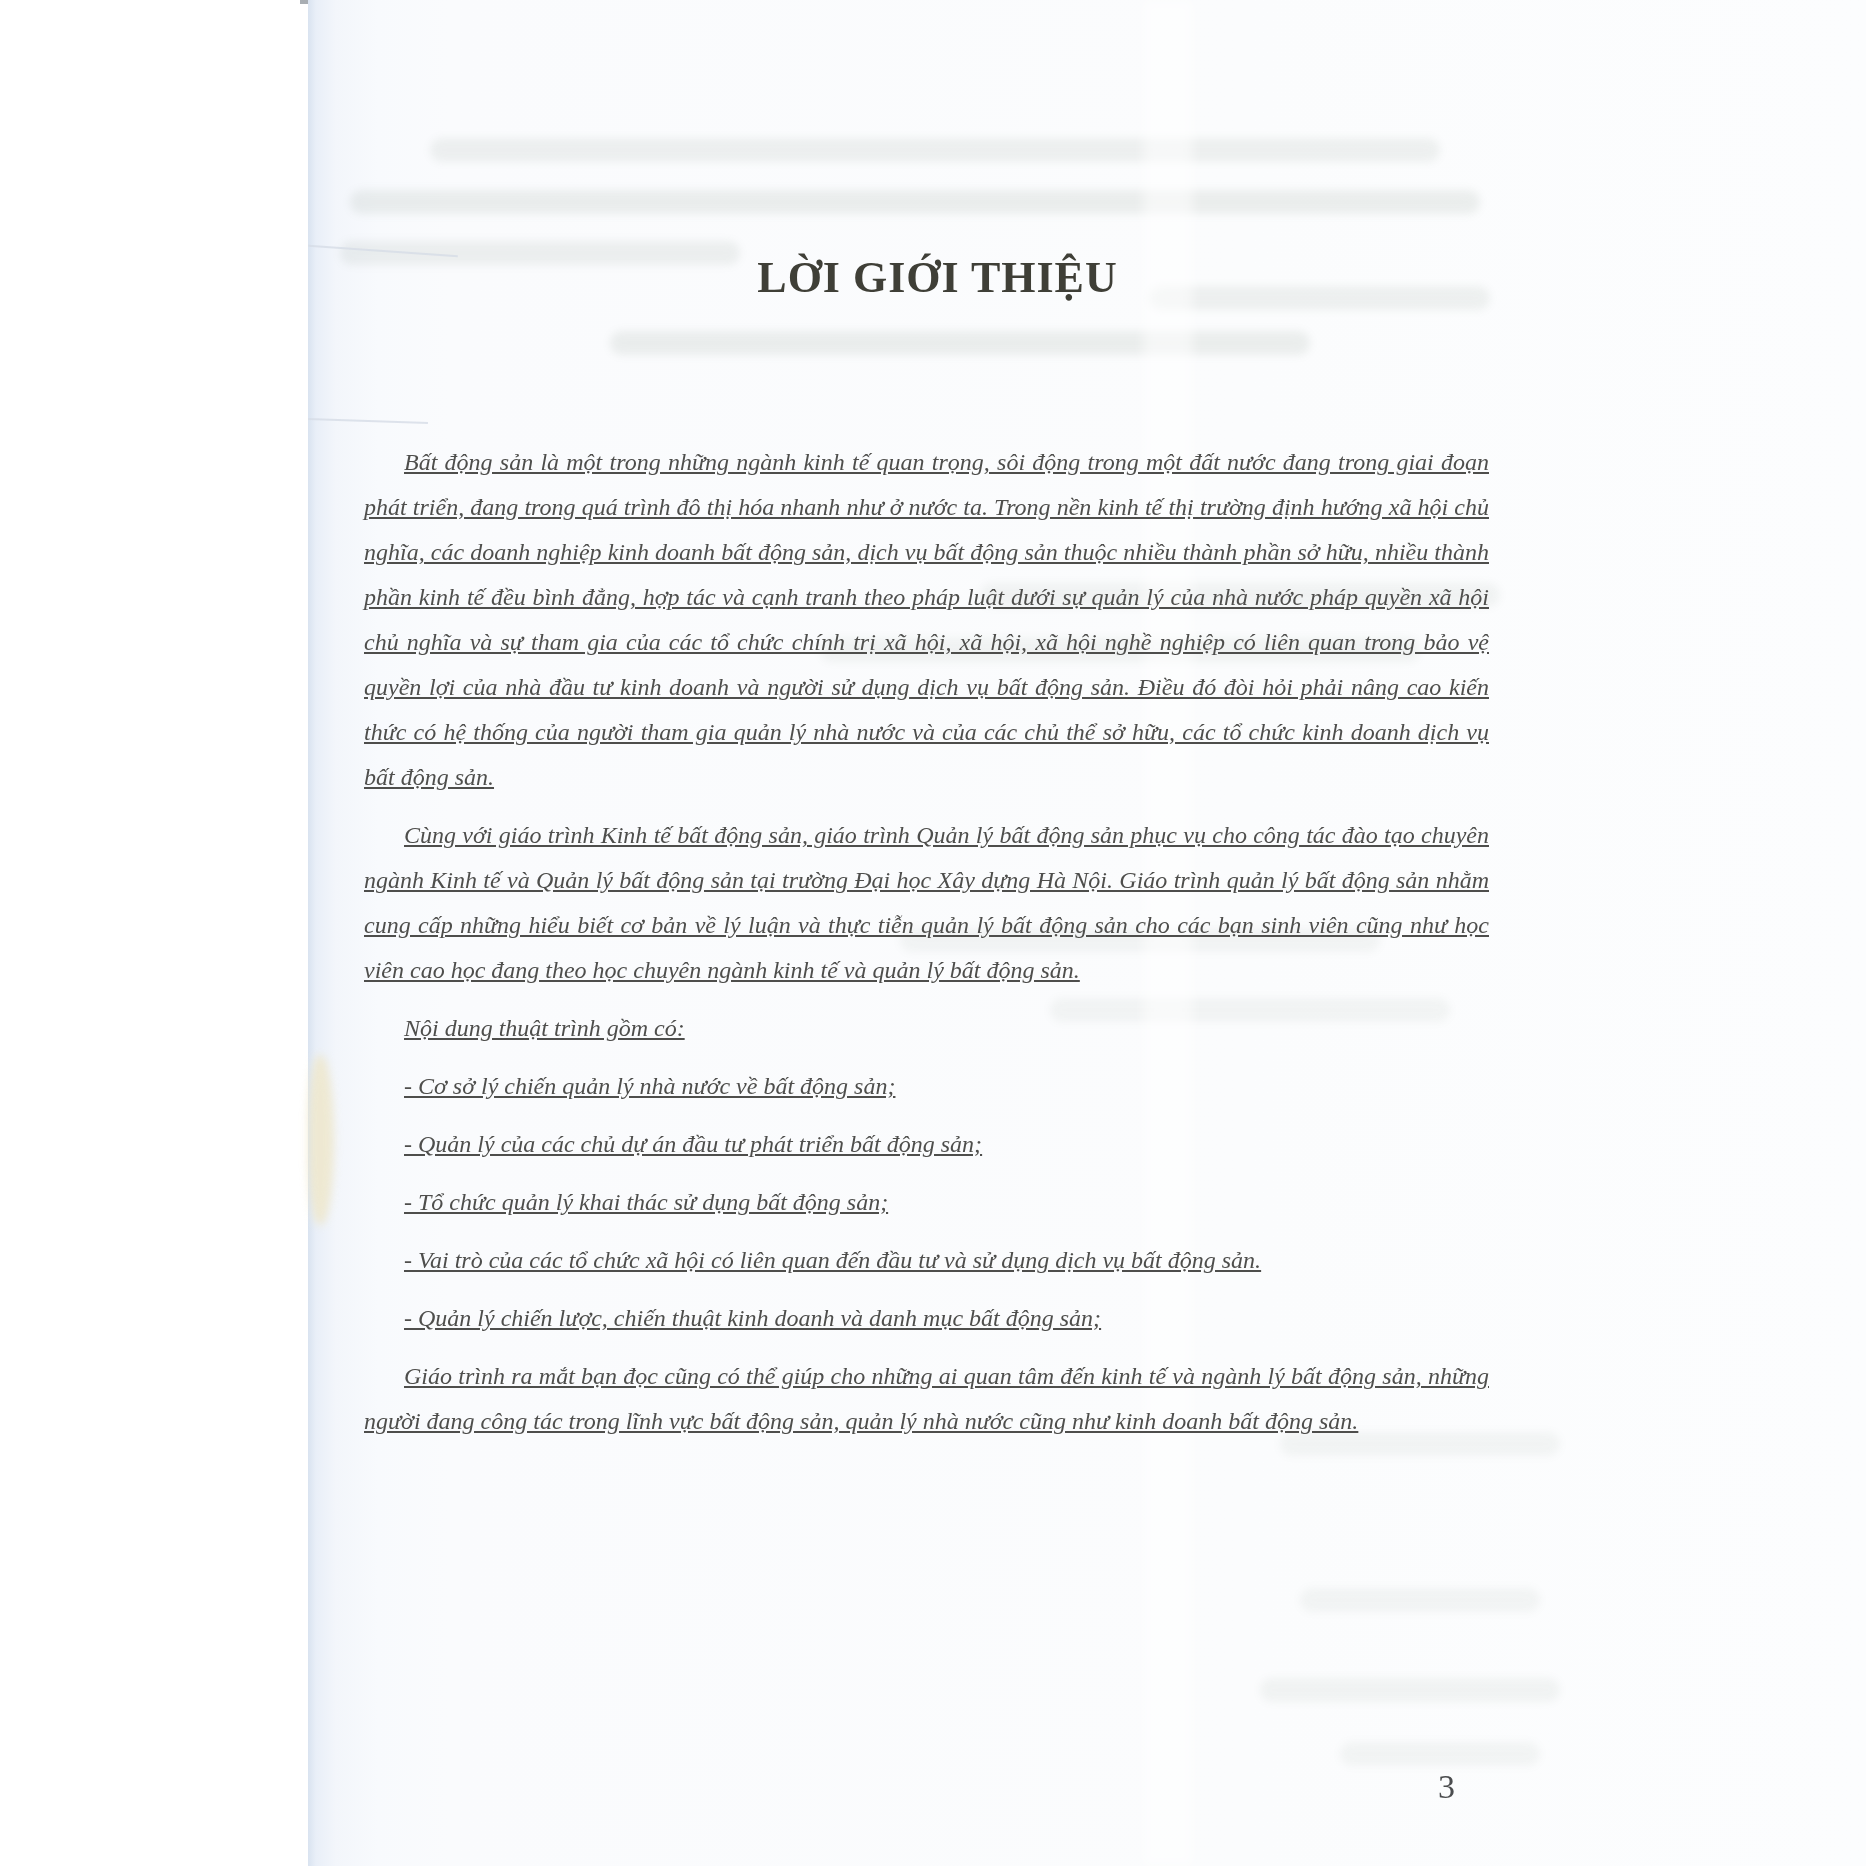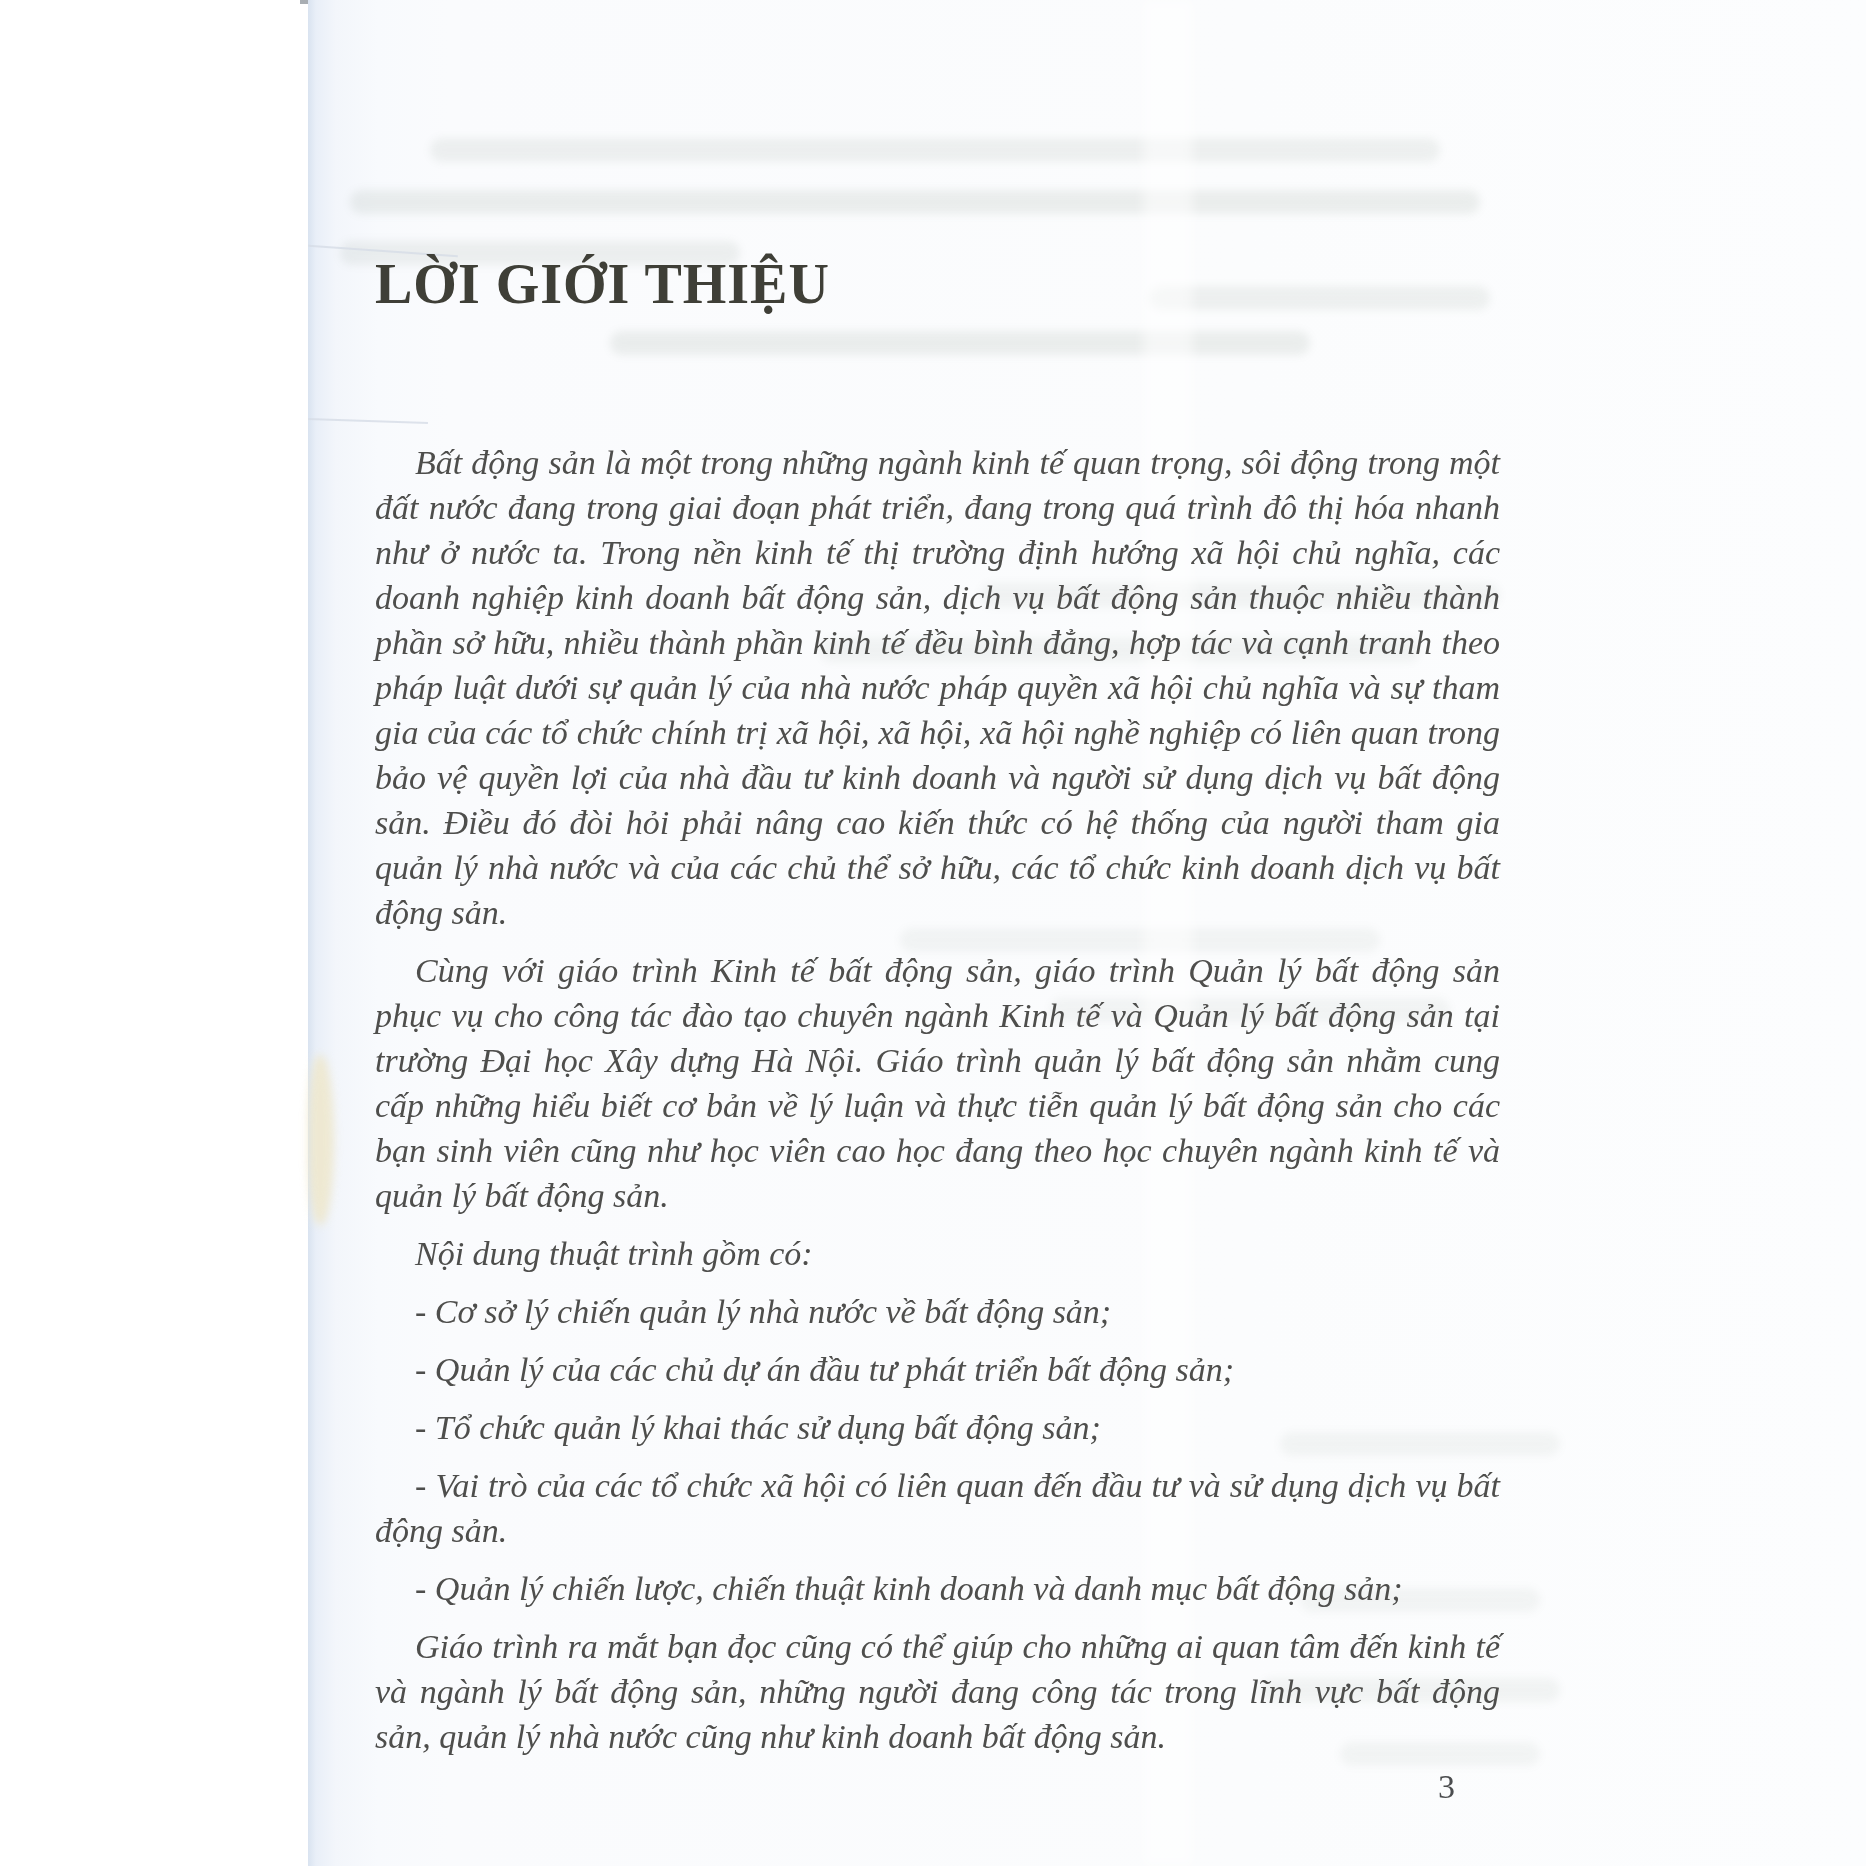--- a/index.html
+++ b/index.html
@@ -49,32 +49,33 @@
 
   
   .ghost {
     position: absolute; height: 24px;
     background: #78897c; border-radius: 12px;
     filter: blur(4px);
   }
 
   .title {
     position: absolute; left: 67px; top: 252px; width: 1125px; margin: 0;
-    text-align: left;
-    font-size: 56px; font-weight: bold; font-style: normal;
+    text-align: center;
+    font-size: 44px; font-weight: bold; font-style: normal;
     letter-spacing: 1px;
     color: #3f3f37;
   }
 
   .content {
-    position: absolute; left: 67px; top: 440px; width: 1125px;
+    position: absolute; left: 56px; top: 440px; width: 1125px;
     font-style: italic;
-    font-size: 34px; line-height: 45px;
+    font-size: 24px; line-height: 45px;
     color: #4e4e4c;
     text-align: justify;
+    text-decoration: underline;
   }
   .content p { margin: 13px 0 0 0; text-indent: 40px; }
   .content p:first-child { margin-top: 0; }
 
   .page-number {
     position: absolute; left: 1130px; top: 1768px;
     font-size: 34px; color: #4b4d4f; font-style: normal;
   }
 </style>
 </head>

